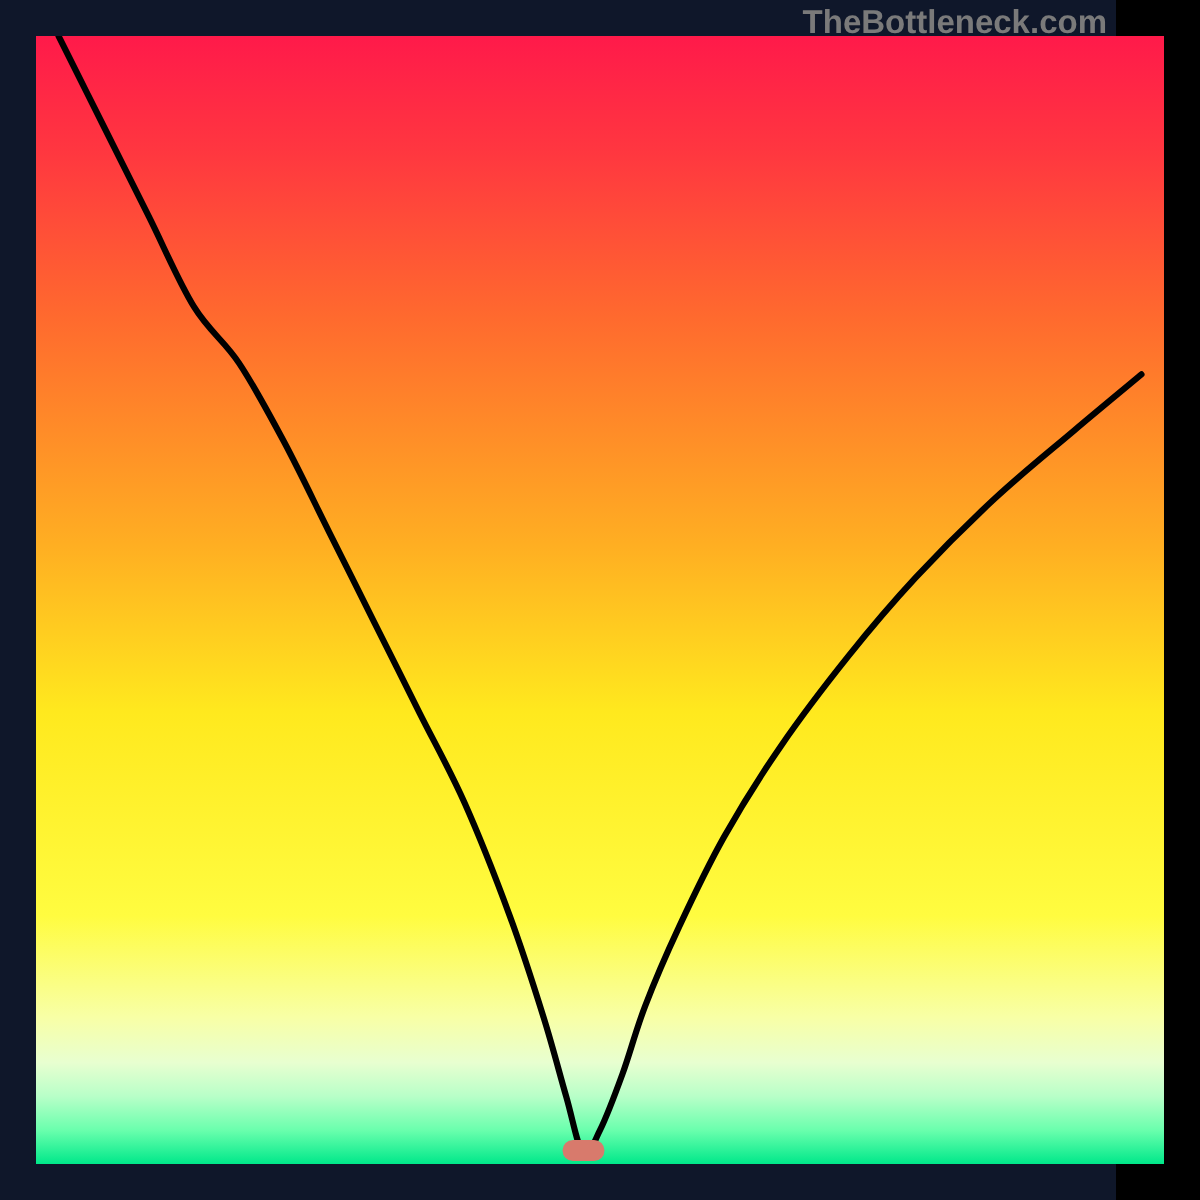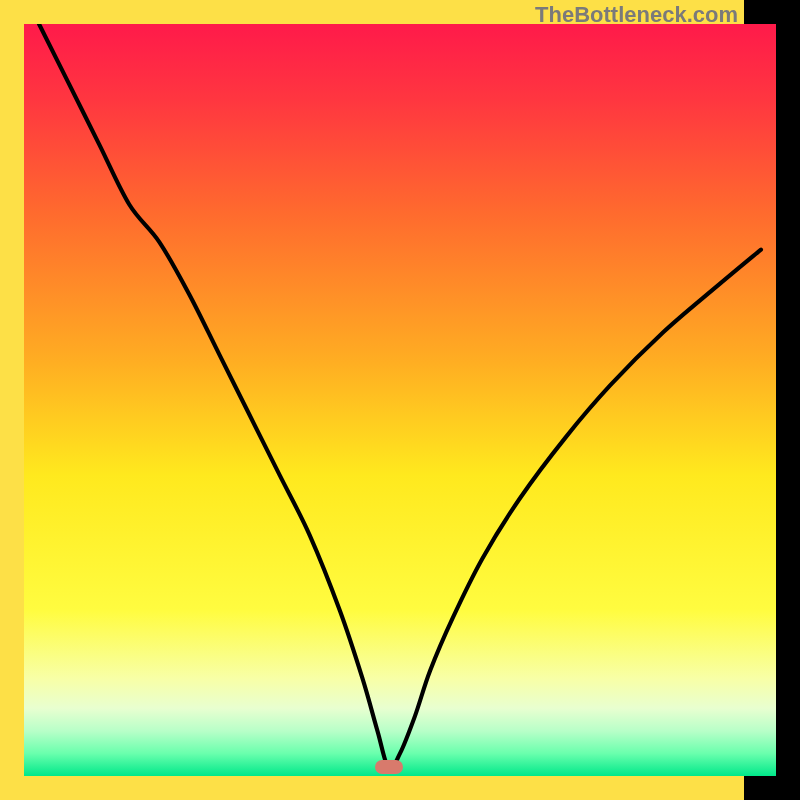--- a/index.html
+++ b/index.html
@@ -7,21 +7,21 @@
     padding: 0;
     width: 800px;
     height: 800px;
     background: #000;
     overflow: hidden;
   }
   .frame {
     position: relative;
     width: 744px;
     height: 800px;
-    background: #fde047;
+    background: #0f172a;
   }
   .plot-area {
     position: absolute;
     left: 24px;
     top: 24px;
     width: 752px;
     height: 752px;
     overflow: hidden;
   }
   .gradient {

